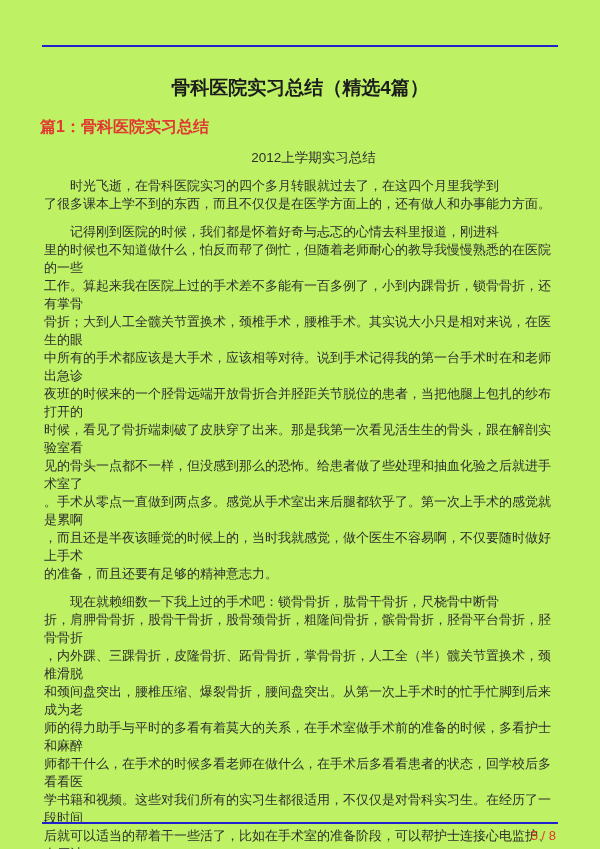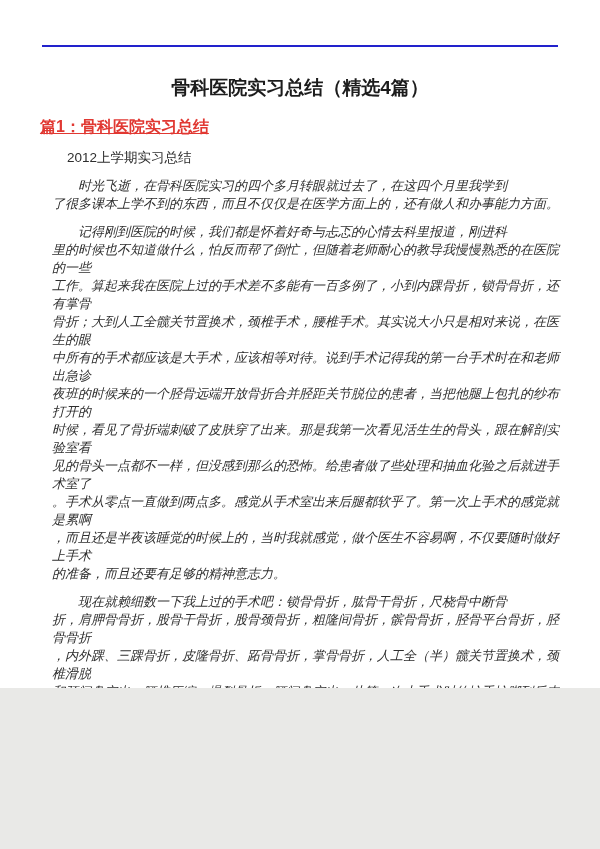--- a/index.html
+++ b/index.html
@@ -1,21 +1,21 @@
 <!DOCTYPE html>
 <html><head>
 <meta charset="utf-8">
 <style>
   html, body { margin: 0; padding: 0; background: #e9e9e7; }
   .page {
     position: relative;
     width: 600px;
-    height: 688px;
+    height: 849px;
     margin: 0 auto;
-    background: #ffffff;
+    background: #bef264;
     font-family: "Liberation Sans", "DejaVu Sans", sans-serif;
     color: #303030;
     overflow: hidden;
   }
   .rule {
     position: absolute;
     left: 42px;
     width: 516px;
     height: 2px;
     background: #2222cc;
@@ -35,37 +35,36 @@
     font-weight: bold;
     text-align: center;
     color: #1c1c1c;
   }
   h2.section-heading {
     margin: 18px 0 0 0;
     font-size: 16px;
     line-height: 19px;
     font-weight: bold;
     color: #e13832;
-    text-decoration: underline;
   }
   p.subtitle {
     margin: 13px 0 0 0;
     font-size: 13.5px;
     line-height: 18px;
     text-indent: 2em;
     color: #2e2e2e;
+    text-align: center;
   }
   p.body-para {
-    margin: 10px 0 0 12px;
+    margin: 10px 0 0 4px;
     font-size: 13px;
     line-height: 18px;
     text-indent: 2em;
     white-space: pre-line;
     color: #2e2e2e;
-    font-style: italic;
   }
   .page-number {
     position: absolute;
     top: 828px;
     right: 44px;
     font-size: 13px;
     color: #e13832;
   }
 </style>
 </head>

